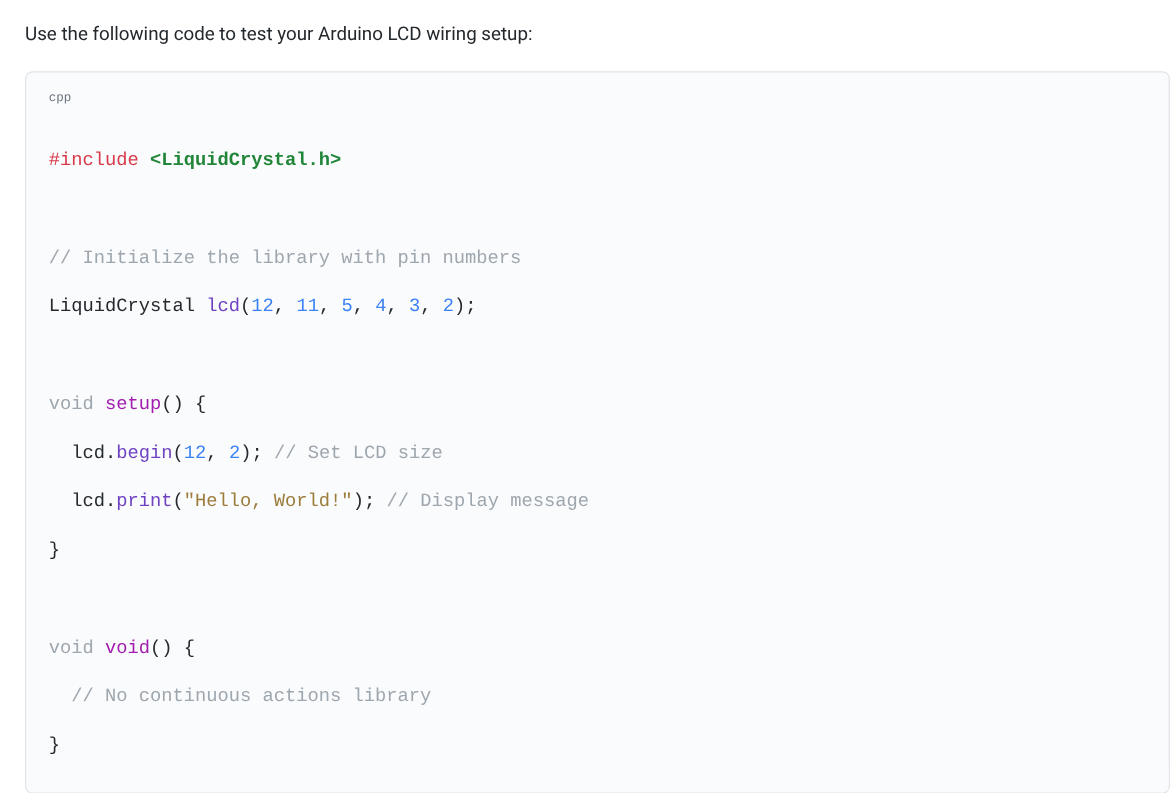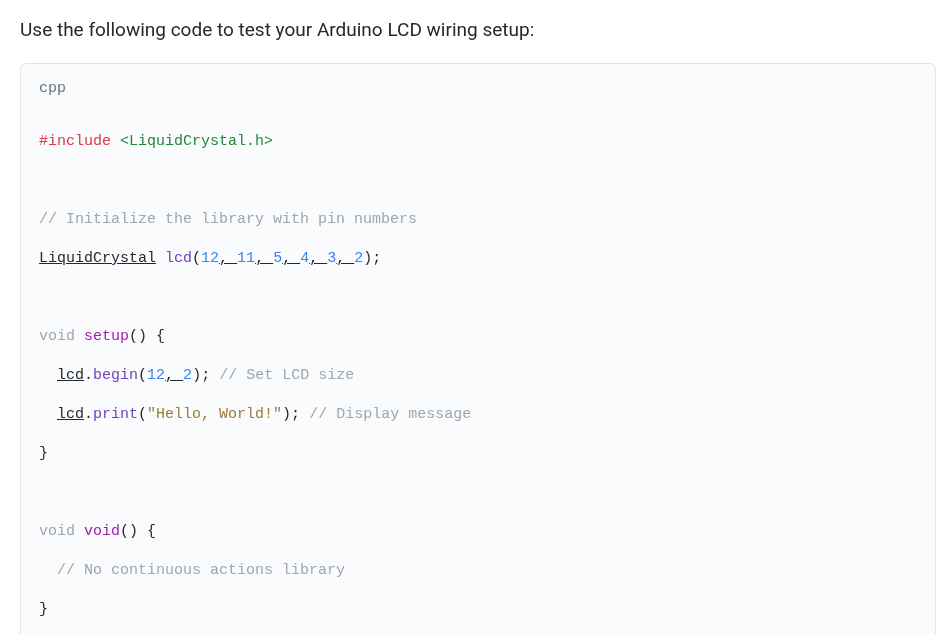--- a/index.html
+++ b/index.html
@@ -8,59 +8,59 @@
       box-sizing: border-box;
     }
     body {
       font-family: -apple-system, BlinkMacSystemFont, "Segoe UI", Roboto, Helvetica, Arial, sans-serif;
       background: #ffffff;
       color: #24292e;
       padding: 16px 0 0 20px;
       width: 936px;
     }
     .intro-text {
-      font-size: 19px;
+      font-size: 15px;
       line-height: 1.5;
       color: #24292e;
       margin-bottom: 18px;
       font-weight: 400;
     }
     .code-block {
       border: 1px solid #e1e4e8;
       border-radius: 6px;
       background: #fafbfc;
       padding: 14px 18px 18px 18px;
       font-family: "SFMono-Regular", Consolas, "Liberation Mono", Menlo, monospace;
       font-size: 15px;
       line-height: 2.6;
       color: #24292e;
       overflow-x: auto;
     }
     .lang-label {
       font-family: "SFMono-Regular", Consolas, "Liberation Mono", Menlo, monospace;
-      font-size: 15px;
+      font-size: 10px;
       color: #6a737d;
       margin-bottom: 22px;
       line-height: 1.5;
     }
     pre {
       margin: 0;
       white-space: pre;
       font-family: inherit;
     }
     .tok-preproc { color: #d73a49; margin-top: 24px; }
-    .tok-include { color: #22863a; }
+    .tok-include { color: #22863a; font-weight: bold; }
     .tok-comment { color: #9ea6ae; }
     .tok-keyword { color: #9ea6ae; }
     .tok-func-name { color: #a21caf; }
     .tok-ident { color: #6f42c1; }
     .tok-call { color: #6f42c1; }
     .tok-number { color: #3b82f6; }
     .tok-string { color: #9b7c3a; }
-    .tok-plain { color: #24292e; text-decoration: underline; }
+    .tok-plain { color: #24292e; }
     .tok-paren { color: #24292e; }
     .tok-dot { color: #24292e; }
   </style>
 </head>
 <body>
 
 <p class="intro-text">Use the following code to test your Arduino LCD wiring setup:</p>
 
 <div class="code-block">
   <div class="lang-label">cpp</div>

